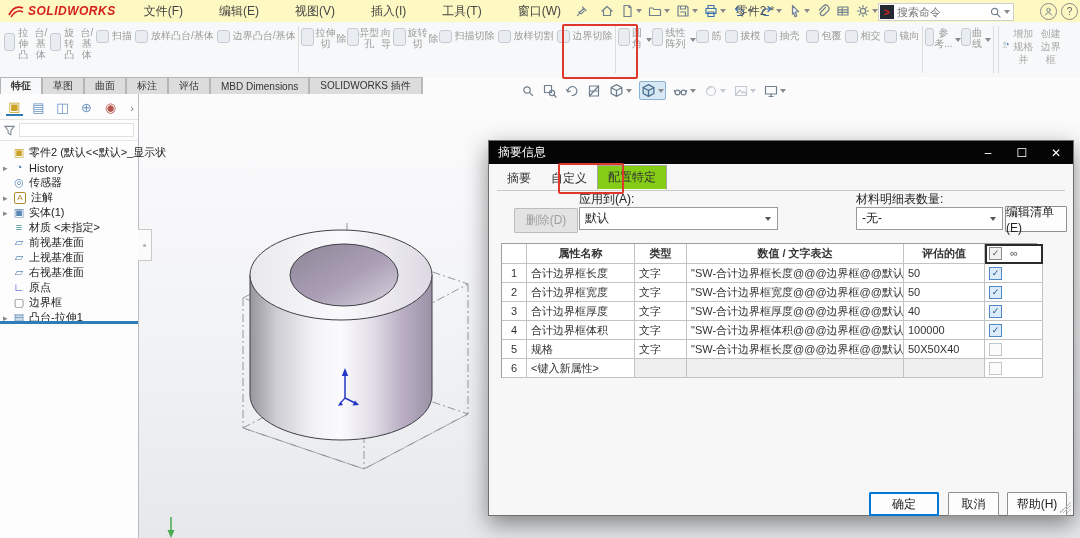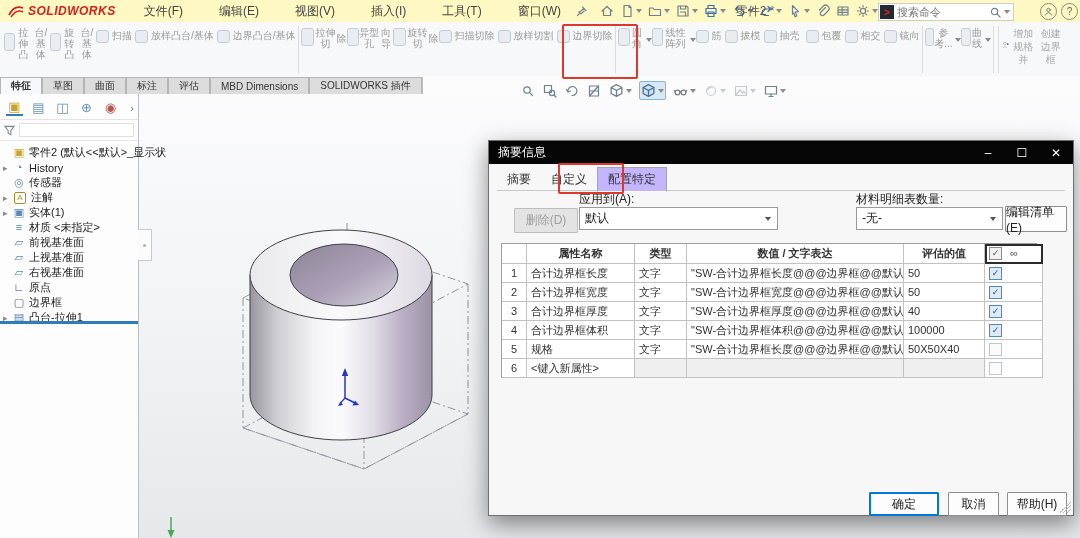--- a/index.html
+++ b/index.html
@@ -56,23 +56,23 @@
   .ticon{width:14px;flex:0 0 auto;font-size:11px;line-height:11px;text-align:center;margin-right:3px}
   .abox{width:10px;height:10px;border:1px solid #b58a2a;color:#b58a2a;font-size:8px;line-height:10px;text-align:center;flex:0 0 auto;margin:0 5px 0 2px;border-radius:2px}
   .rollback{position:absolute;left:0;top:227px;width:138px;height:3px;background:#2e7cb8}
   .phandle{position:absolute;left:138px;top:229px;width:13px;height:30px;background:#fbfbfb;border:1px solid #c9c9c9;border-left:none;z-index:5;display:flex;align-items:center;justify-content:center}
   .phandle .dot{width:3px;height:3px;border-radius:50%;background:#b0b0b0}
   
   .dialog{position:absolute;left:488px;top:140px;width:584px;height:374px;background:#f7f7f7;border:1px solid #6f6f6f;box-shadow:0 8px 22px rgba(0,0,0,.45);z-index:20;font-size:12px}
   .dtitle{height:23px;background:#050505;color:#fff;display:flex;align-items:center;padding-left:9px;font-size:12px}
   .dctrls{margin-left:auto;display:flex;height:100%}
   .dctl{width:34px;display:flex;align-items:center;justify-content:center;color:#fff;font-size:12px}
-  .dtabrow{position:absolute;left:8px;top:27px;display:flex;align-items:center;height:22px}
+  .dtabrow{position:absolute;left:8px;top:27px;display:flex;align-items:flex-end;height:22px}
   .dlgtab{padding:3px 10px;color:#333;font-size:12px}
-  .dlgtab.active{background:#c4b5fd;border:1px solid #a5a5a5;border-bottom:1px solid #fdfdfd;position:relative;z-index:2}
+  .dlgtab.active{background:#84cc16;border:1px solid #a5a5a5;border-bottom:1px solid #fdfdfd;position:relative;z-index:2}
   .tabline{position:absolute;left:8px;top:49px;width:568px;border-top:1px solid #c9c9c9}
   .btn{display:flex;align-items:center;justify-content:center;background:#fdfdfd;border:1px solid #8f8f8f;font-size:12px;color:#222;border-radius:1px}
   .btn.disabled{background:#e3e3e3;border-color:#bdbdbd;color:#9f9f9f}
   .btn.default{border:1px solid #0078d7;box-shadow:0 0 0 1px #0078d7 inset}
   .combo{position:absolute;height:21px;background:#fff;border:1px solid #9a9a9a;display:flex;align-items:center;padding-left:5px;font-size:12px;color:#222}
   .combo .car{margin-left:auto;margin-right:6px;border-top-color:#555}
   .lbl{position:absolute;font-size:12px;color:#222}
   
   .ptable{position:absolute;left:12px;top:102px;width:535px;background:#fff;border-left:1px solid #9f9f9f;border-top:1px solid #9f9f9f;font-size:11px}
   .trow{display:flex}

